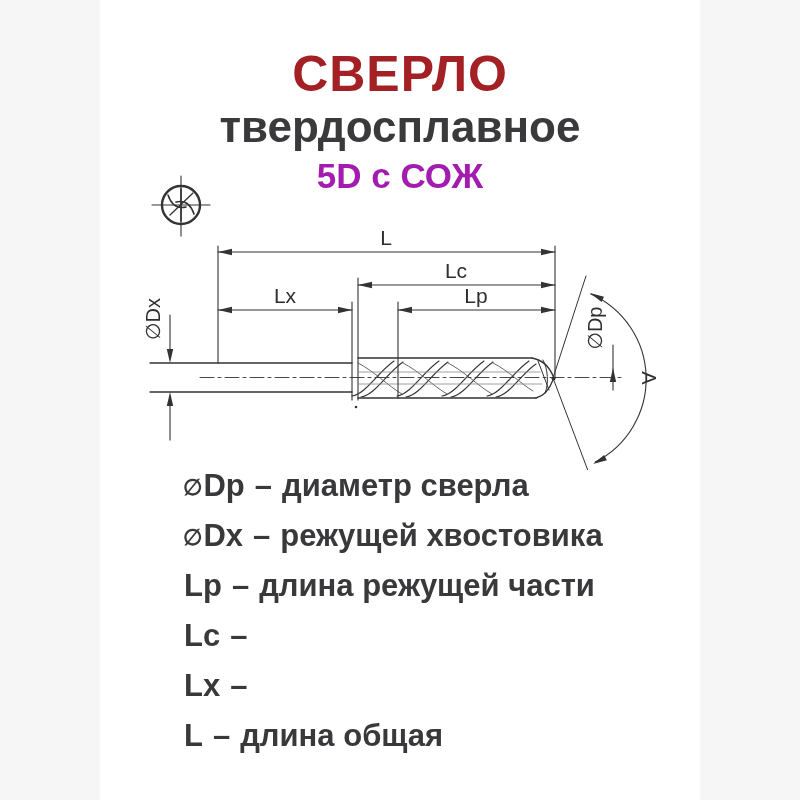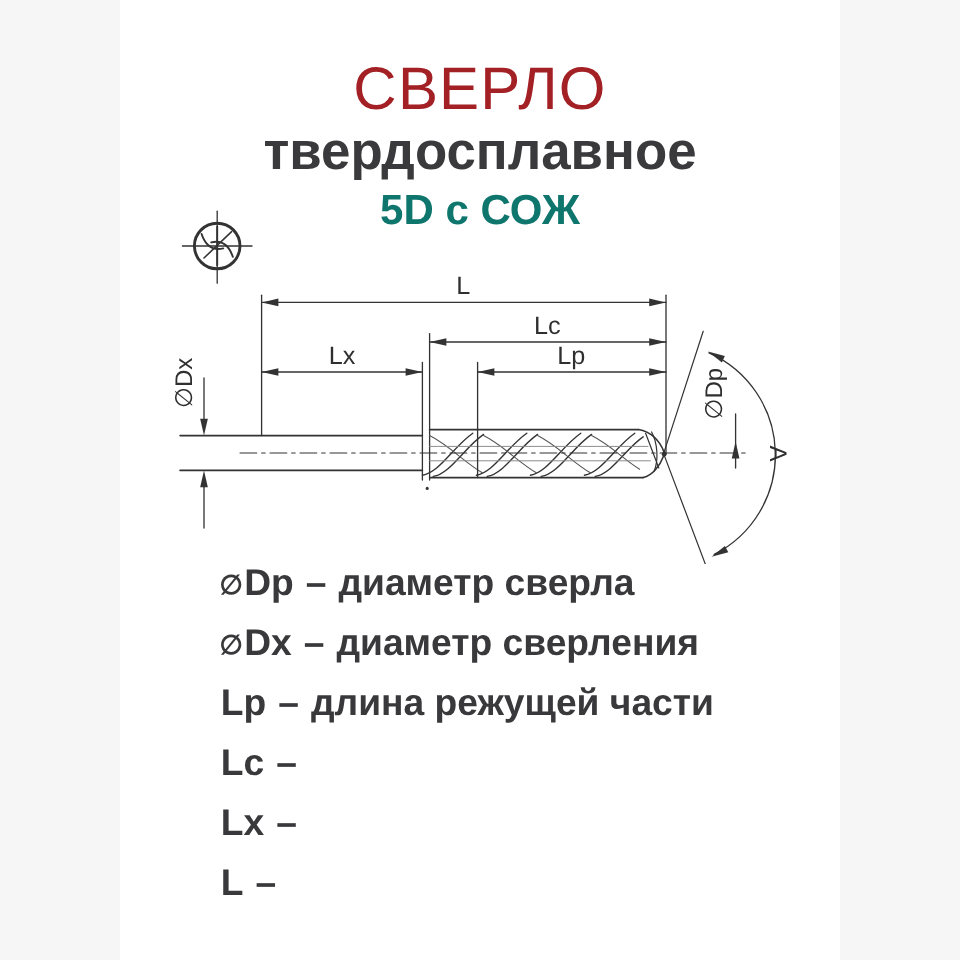--- a/index.html
+++ b/index.html
@@ -9,28 +9,28 @@
     font-family:"Liberation Sans", sans-serif;
   }
   .card{
     position:absolute;left:100px;top:0;width:600px;height:800px;
     background:#ffffff;
   }
   .header{
     position:absolute;left:100px;top:48px;width:600px;text-align:center;
   }
   .title{
-    font-size:50px;font-weight:400;letter-spacing:1px;
+    font-size:50px;font-weight:700;letter-spacing:1px;
     color:#a32024;line-height:52px;
   }
   .subtitle{
     font-size:44px;font-weight:700;color:#3a3a3c;line-height:50px;margin-top:2px;
   }
   .subtitle2{
-    font-size:35px;font-weight:700;color:#0f766e;line-height:40px;margin-top:4px;
+    font-size:35px;font-weight:700;color:#a21caf;line-height:40px;margin-top:4px;
   }
   svg.drawing{position:absolute;left:100px;top:170px;width:600px;height:300px;}
   .legend{
     position:absolute;left:183px;top:468px;width:520px;
   }
   .legend-row{
     display:flex;align-items:baseline;
     font-size:31px;font-weight:700;color:#39393b;
     height:34px;margin-bottom:16px;white-space:nowrap;
   }
@@ -157,32 +157,33 @@
 
 <div class="legend">
   <div class="legend-row">
     <span><span class="phi">∅</span><span>Dp</span></span>
     <span class="dash">–</span>
     <span class="desc">диаметр сверла</span>
   </div>
   <div class="legend-row">
     <span><span class="phi">∅</span><span>Dx</span></span>
     <span class="dash">–</span>
-    <span class="desc">диаметр сверления</span>
+    <span class="desc">режущей хвостовика</span>
   </div>
   <div class="legend-row">
     <span><span class="phi"></span><span>Lp</span></span>
     <span class="dash">–</span>
     <span class="desc">длина режущей части</span>
   </div>
   <div class="legend-row">
     <span><span class="phi"></span><span>Lc</span></span>
     <span class="dash">–</span>
   </div>
   <div class="legend-row">
     <span><span class="phi"></span><span>Lx</span></span>
     <span class="dash">–</span>
   </div>
   <div class="legend-row">
     <span><span class="phi"></span><span>L</span></span>
     <span class="dash">–</span>
+    <span class="desc">длина общая</span>
   </div>
 </div>
 
 </body></html>

